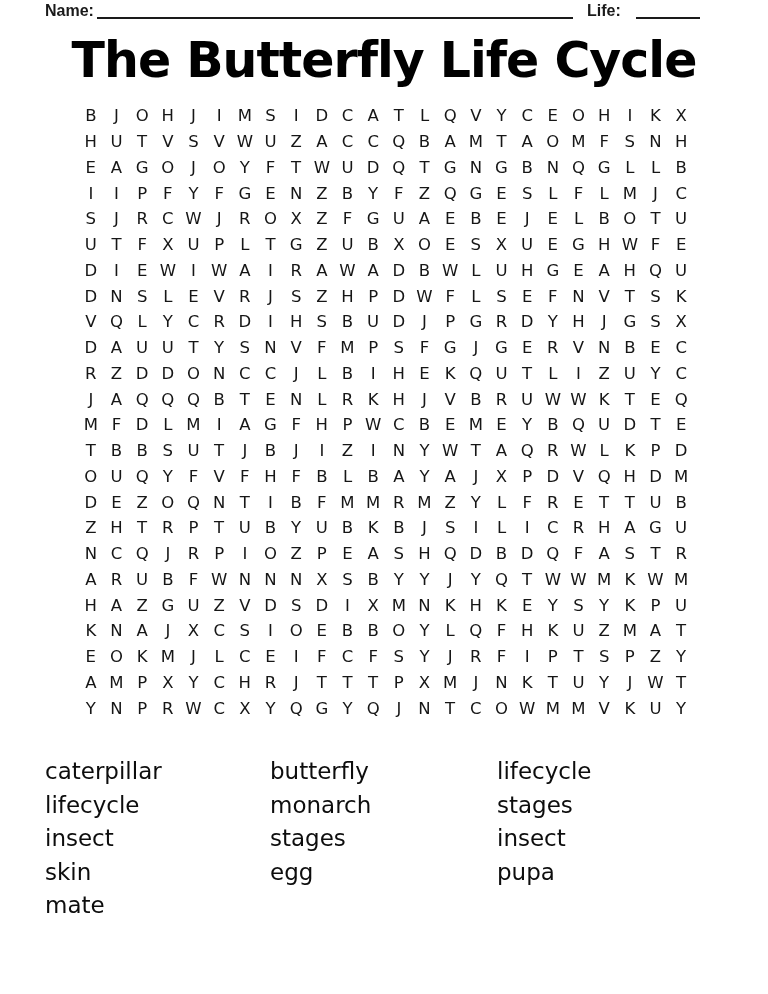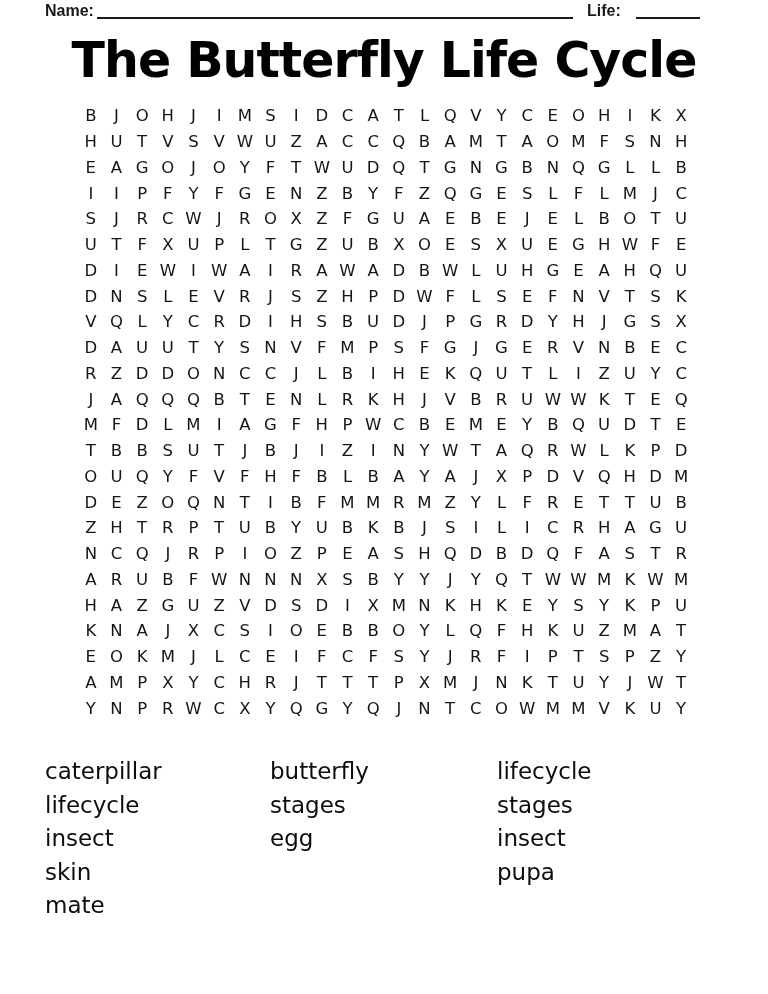--- a/index.html
+++ b/index.html
@@ -684,20 +684,21 @@
   <div class="words" id="words">
       <div class="word-col word-col-0">
         <div class="word">caterpillar</div>
         <div class="word">lifecycle</div>
         <div class="word">insect</div>
         <div class="word">skin</div>
         <div class="word">mate</div>
       </div>
       <div class="word-col word-col-1">
         <div class="word">butterfly</div>
+        <div class="word">monarch</div>
         <div class="word">stages</div>
         <div class="word">egg</div>
       </div>
       <div class="word-col word-col-2">
         <div class="word">lifecycle</div>
         <div class="word">stages</div>
         <div class="word">insect</div>
         <div class="word">pupa</div>
       </div>
     </div>

